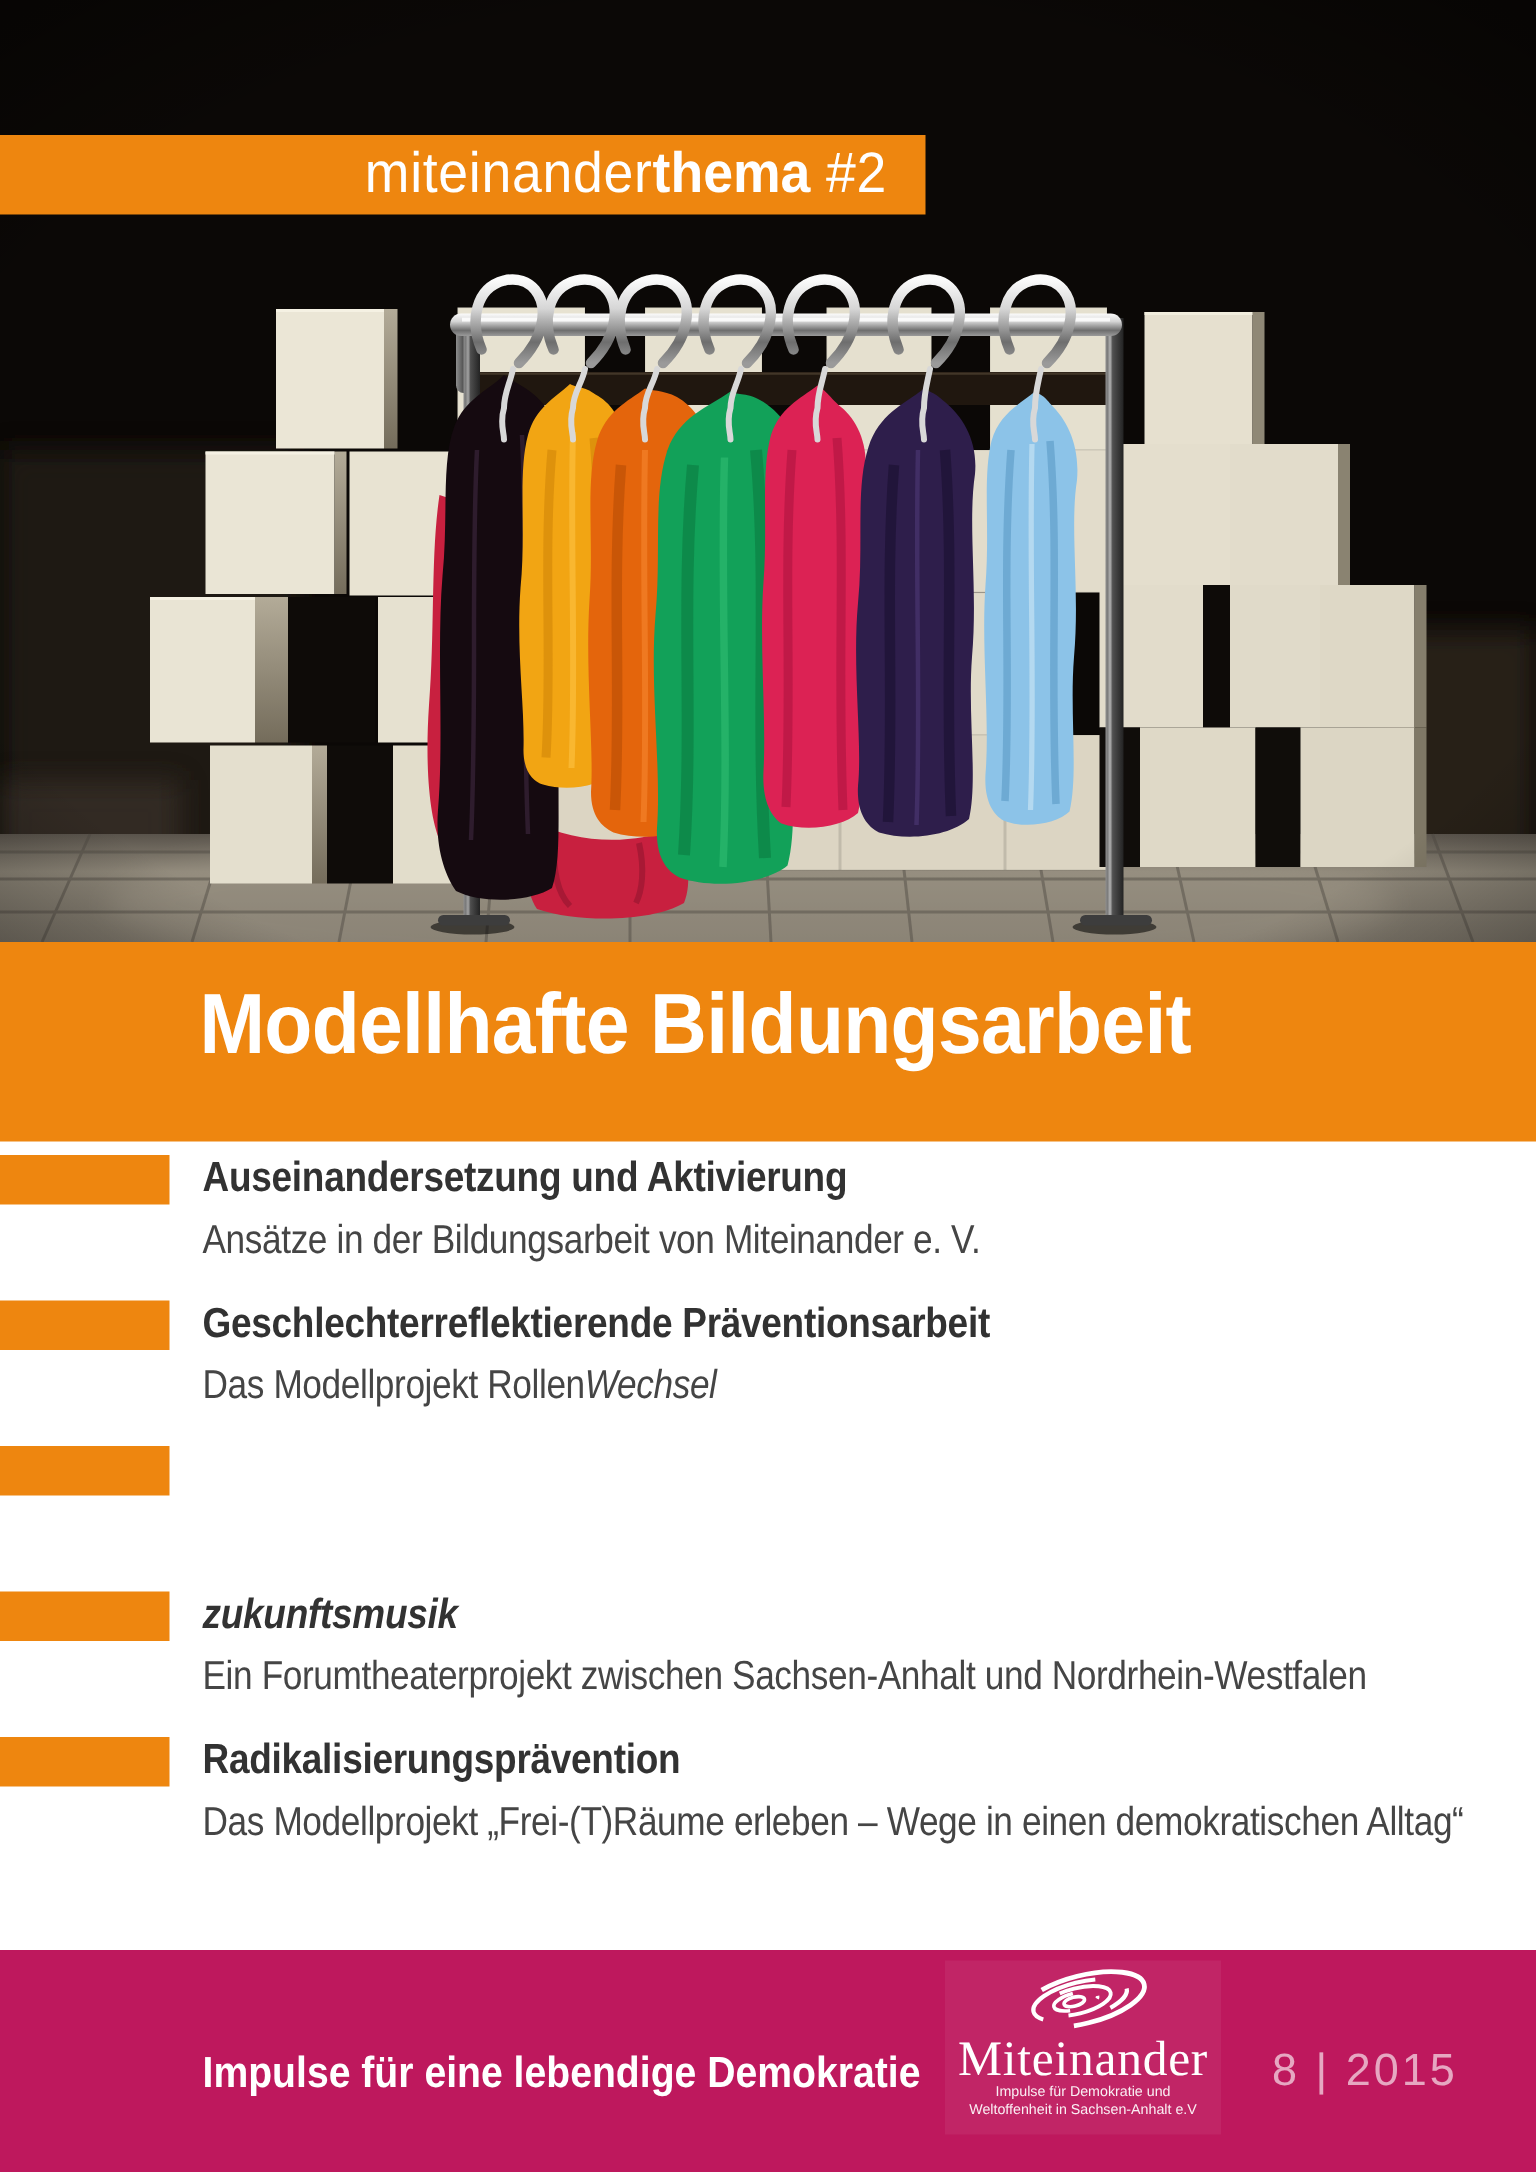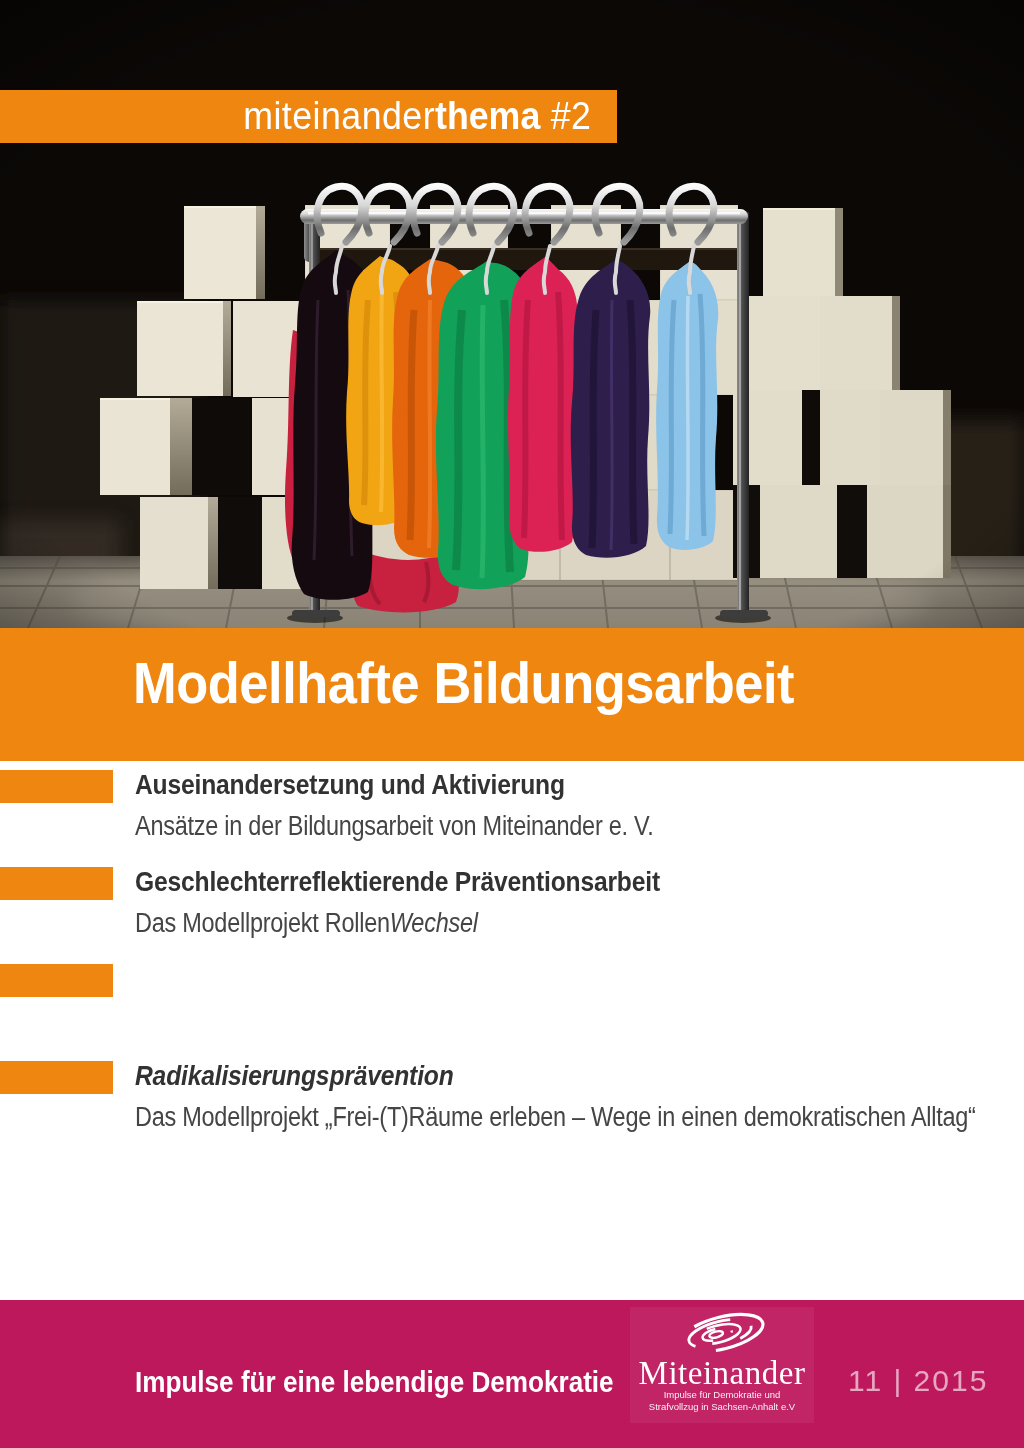--- a/index.html
+++ b/index.html
@@ -304,20 +304,27 @@
         <div class="item-heading">Geschlechterreflektierende Präventionsarbeit</div>
         <div class="item-subtitle"><span>Das Modellprojekt Rollen</span><span class="it">Wechsel</span></div>
       </div>
     </div>
     <div class="item">
       <div class="bar"></div>
     </div>
     <div class="item">
       <div class="bar"></div>
       <div class="txt">
+        <div class="item-heading">zukunftsmusik</div>
+        <div class="item-subtitle"><span>Ein Forumtheaterprojekt zwischen Sachsen-Anhalt und Nordrhein-Westfalen</span></div>
+      </div>
+    </div>
+    <div class="item">
+      <div class="bar"></div>
+      <div class="txt">
         <div class="item-heading">Radikalisierungsprävention</div>
         <div class="item-subtitle"><span>Das Modellprojekt „Frei-(T)Räume erleben – Wege in einen demokratischen Alltag“</span></div>
       </div>
     </div>
   </div>
 
   <div class="footer">
     <div class="footer-tagline">Impulse für eine lebendige Demokratie</div>
 
     <div class="logo-box">
@@ -325,19 +332,19 @@
         <g transform="rotate(-14 55 24)" fill="none" stroke="#ffffff">
           <ellipse cx="55" cy="24" rx="42" ry="16" stroke-width="3.2" stroke-dasharray="76 60" stroke-dashoffset="18"></ellipse>
           <ellipse cx="53" cy="24" rx="32" ry="12" stroke-width="2.8" stroke-dasharray="58 46" stroke-dashoffset="40"></ellipse>
           <ellipse cx="51" cy="24" rx="23" ry="8.5" stroke-width="2.6" stroke-dasharray="42 34" stroke-dashoffset="8"></ellipse>
           <ellipse cx="50" cy="24" rx="15" ry="5.5" stroke-width="2.4" stroke-dasharray="28 20" stroke-dashoffset="26"></ellipse>
           <ellipse cx="49" cy="24" rx="7" ry="3" stroke-width="2.4"></ellipse>
         </g>
       </svg>
       <div class="logo-wordmark">Miteinander</div>
       <div class="logo-line">Impulse für Demokratie und</div>
-      <div class="logo-line">Strafvollzug in Sachsen-Anhalt e.V</div>
-    </div>
-
-    <div class="issue-date">11 | 2015</div>
+      <div class="logo-line">Weltoffenheit in Sachsen-Anhalt e.V</div>
+    </div>
+
+    <div class="issue-date">8 | 2015</div>
   </div>
 
 </div>
 
 </body></html>

